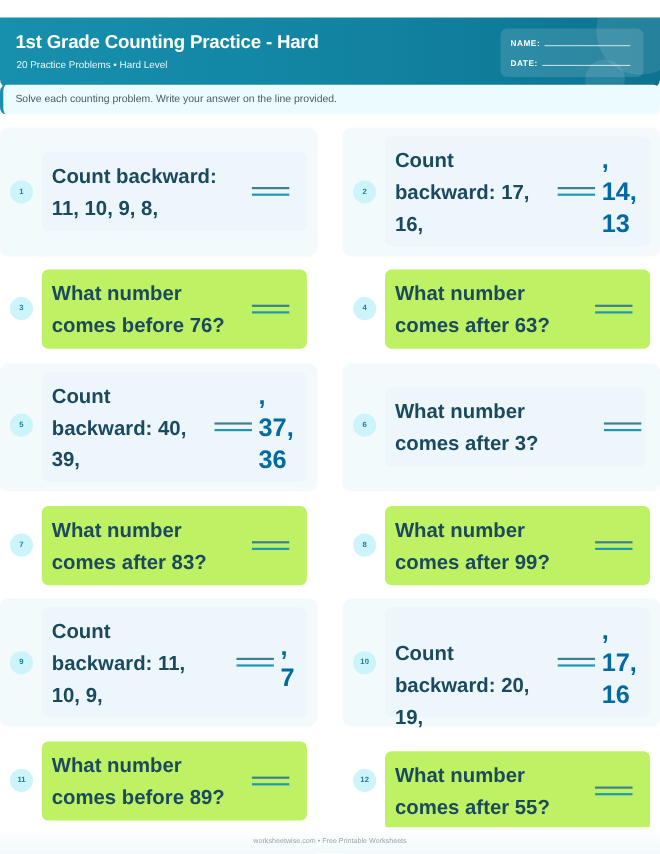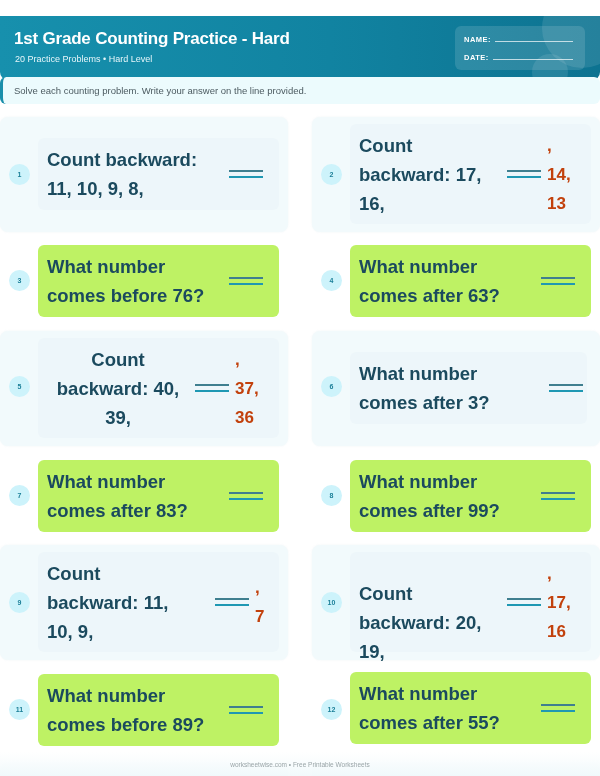--- a/index.html
+++ b/index.html
@@ -68,21 +68,21 @@
   .card.plain .qbox { background: #bef264; }
   .qtext {
     color: #1b4a5e; font-weight: bold; font-size: 18.5px; line-height: 29px;
   }
   .blank {
     flex: 0 0 auto; width: 34px; margin: 0 6px; position: relative; height: 16px;
   }
   .blank .l1 { position: absolute; left: 0; right: 0; top: 4px; height: 1.5px; background: #3f7f8f; }
   .blank .l2 { position: absolute; left: 0; right: 0; top: 10px; height: 1.5px; background: #1f98b3; }
   .suffix {
-    color: #c2410c; font-weight: bold; font-size: 17px; line-height: 29px;
+    color: #0369a1; font-weight: bold; font-size: 23px; line-height: 29px;
     flex: 0 0 auto; width: 30px;
   }
   .spacer { flex: 1 1 auto; }
 
   .footer {
     position: absolute; left: 0; top: 752px; width: 600px; height: 24px;
     background: linear-gradient(180deg, rgba(255,255,255,0.95) 0%, rgba(240,249,251,0.9) 100%);
     display: flex; align-items: center; justify-content: center;
     font-size: 6.5px; color: #9aa5a8;
   }
@@ -155,21 +155,21 @@
     <div class="blank">
         <div class="l1"></div>
         <div class="l2"></div>
       </div>
   </div>
 </div>
 
 <div class="card shaded" style="left:0; top:331px; height:115px;">
   <div class="badge" style="top:45px;">5</div>
   <div class="qbox" style="top:7px; height:100px;">
-    <div class="qtext" style="width:142px;text-align:center;">Count backward: 40, 39,</div>
+    <div class="qtext" style="width:142px;">Count backward: 40, 39,</div>
     <div class="blank">
         <div class="l1"></div>
         <div class="l2"></div>
       </div>
     <div class="suffix">, 37, 36</div>
   </div>
 </div>
 <div class="card shaded" style="left:312px; top:331px; height:115px;">
   <div class="badge" style="top:45px;">6</div>
   <div class="qbox" style="top:21px; height:72px; width:237px;">
@@ -235,21 +235,21 @@
     <div class="qtext" style="width:174px;">What number comes before 89?</div>
     <div class="spacer"></div>
     <div class="blank">
         <div class="l1"></div>
         <div class="l2"></div>
       </div>
   </div>
 </div>
 <div class="card plain" style="left:312px; top:667px; height:86px;">
   <div class="badge" style="top:32px;">12</div>
-  <div class="qbox" style="top:5px; height:72px;justify-content:flex-end;">
+  <div class="qbox" style="top:16px; height:72px;justify-content:flex-end;">
     <div class="qtext" style="width:170px;">What number comes after 55?</div>
     <div class="spacer"></div>
     <div class="blank">
         <div class="l1"></div>
         <div class="l2"></div>
       </div>
   </div>
 </div>
 
 <div class="peek" style="left:0;"></div>

